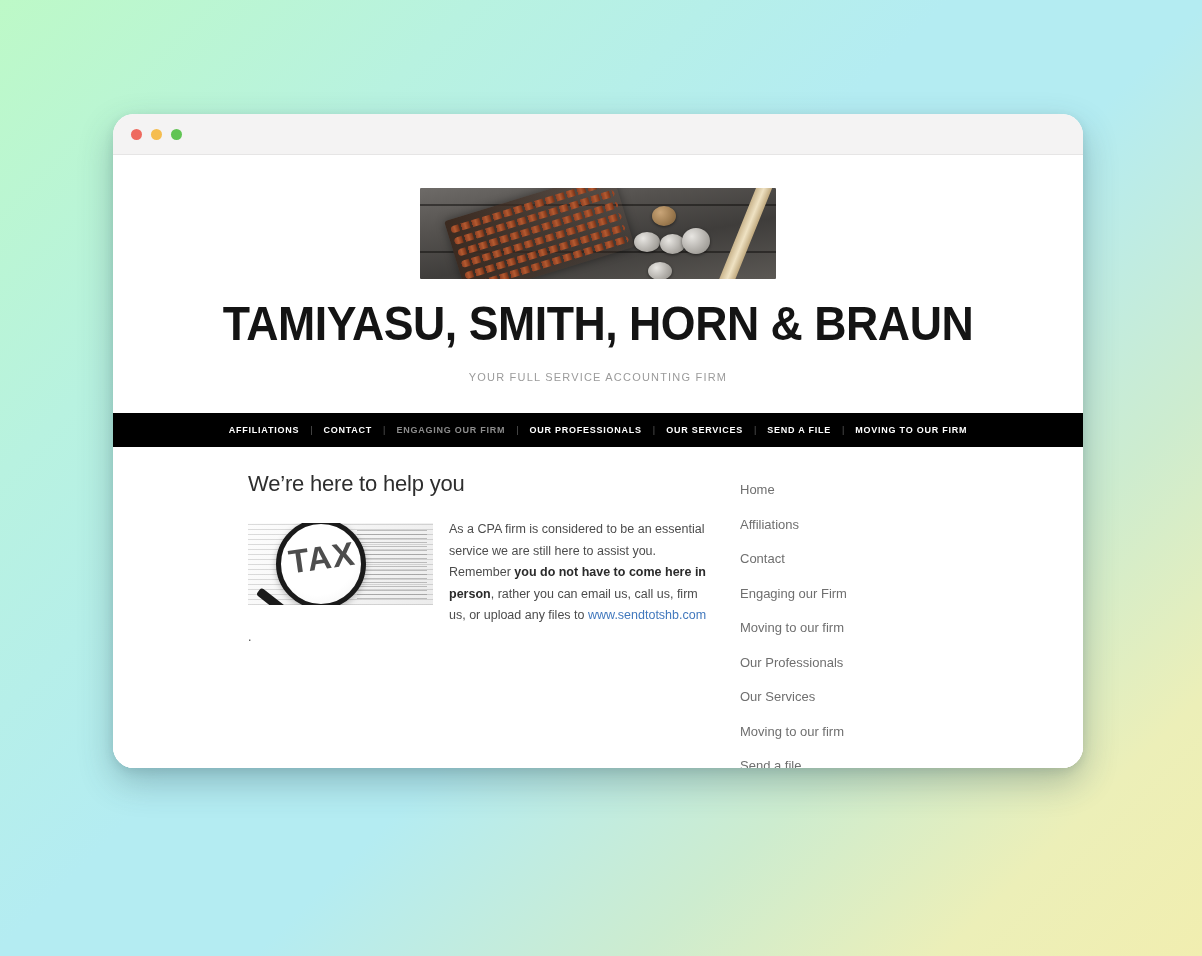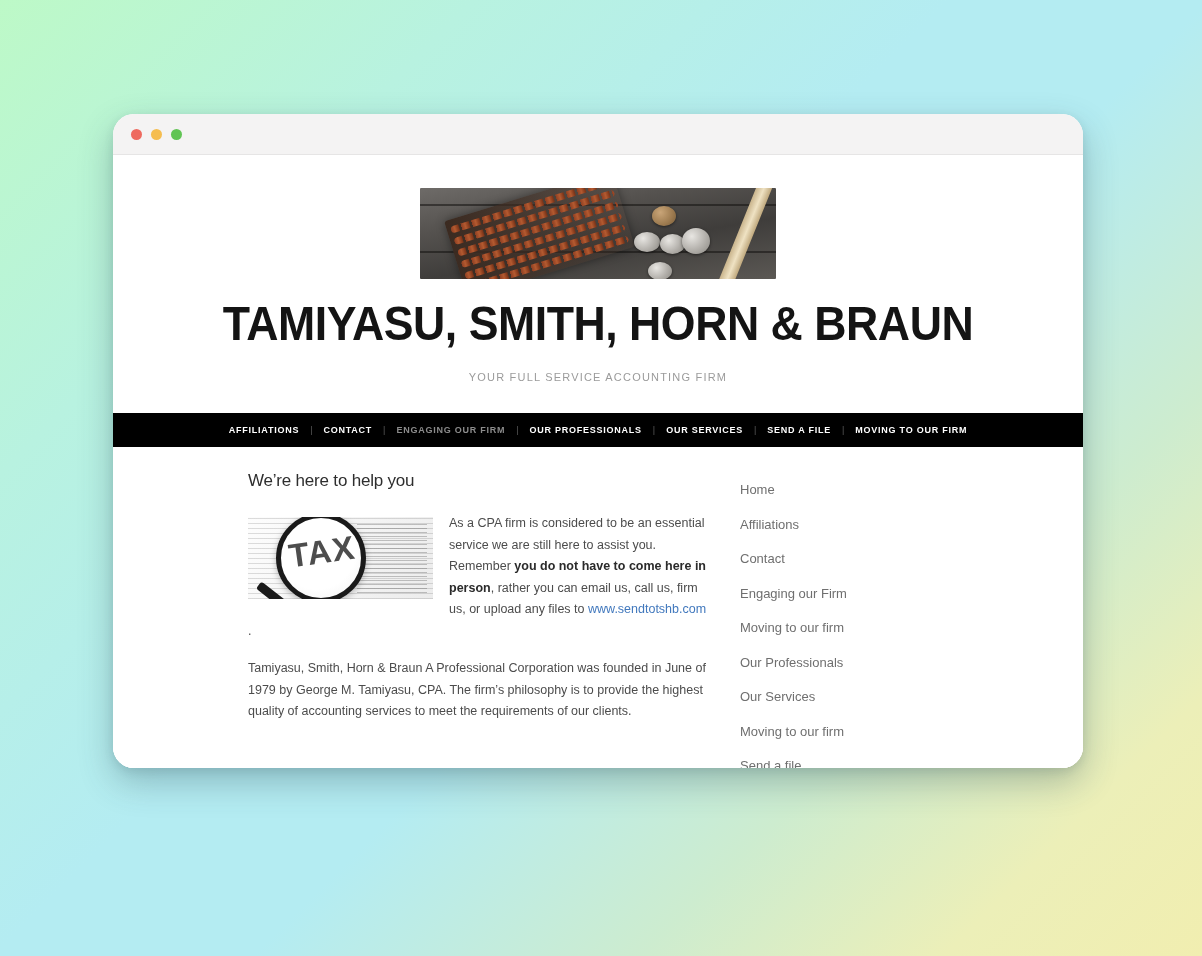--- a/index.html
+++ b/index.html
@@ -161,21 +161,21 @@
     display: flex;
     padding: 24px 34px 0 135px;
     gap: 30px;
     background: #ffffff;
   }
 
   .main-col { width: 462px; flex: none; }
   .side-col { width: 240px; flex: none; padding-top: 9px; }
 
   .page-heading {
-    font-size: 17px;
+    font-size: 22px;
     font-weight: 400;
     color: #2e2e2e;
     letter-spacing: -0.2px;
     margin-bottom: 22px;
   }
 
   .intro-block { }
   .tax-thumb {
     float: left;
     width: 185px;
@@ -312,21 +312,20 @@
             <div class="handle"></div>
             <div class="lens-text">TAX</div>
           </div>
 
           <p class="body-text">
             <span>As a CPA firm is considered to be an essential service we are still here to assist you.  Remember </span><b>you do not have to come here in person</b><span>, rather you can email us, call us, firm us, or upload any files to </span><a href="#">www.sendtotshb.com</a><span> .</span>
           </p>
         </div>
 
 
-        <p class="body-text">Tamiyasu, Smith, Horn &amp; Braun A Professional Corporation was founded in June of 1979 by George M. Tamiyasu, CPA.  The firm’s philosophy is to provide the highest quality of accounting services to meet the requirements of our clients.</p>
 
       </div>
 
       <div class="side-col">
 
         <ul class="side-links">
           <li><a href="#">Home</a></li>
           <li><a href="#">Affiliations</a></li>
           <li><a href="#">Contact</a></li>
           <li><a href="#">Engaging our Firm</a></li>

